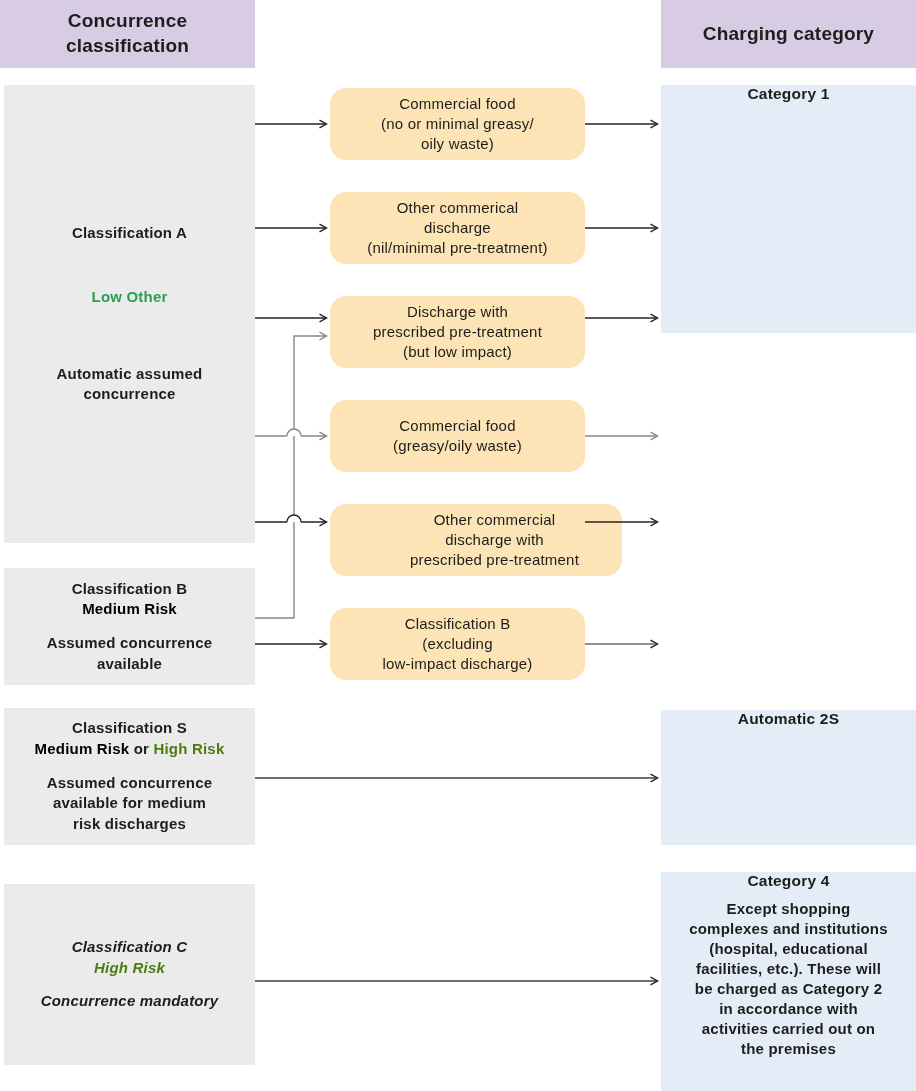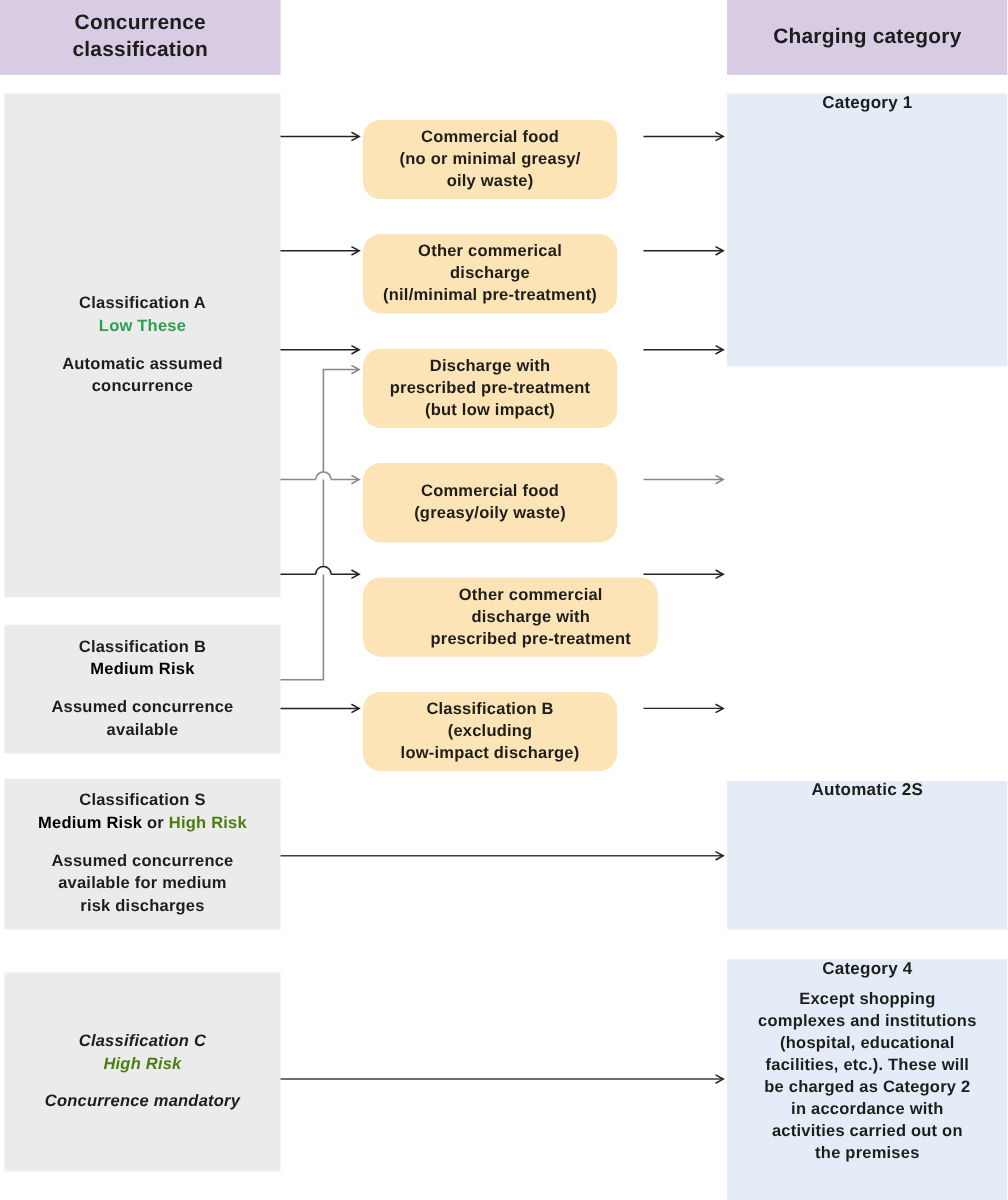--- a/index.html
+++ b/index.html
@@ -18,46 +18,46 @@
     display:flex;flex-direction:column;align-items:center;justify-content:center;
     text-align:center;font-size:15px;line-height:1.38;letter-spacing:.2px;
   }
   .cls-title{font-weight:700;}
   .risk-line{font-weight:700;}
   .risk-low{color:#2d9e51;}
   .risk-med{color:#000000;}
   .risk-high{color:#4d7c0f;}
   .cls-body{margin-top:13px;font-weight:700;white-space:pre-line;}
   .proc{
-    position:absolute;left:330px;width:231px;height:72px;background:#fce4b6;border-radius:16px;
+    position:absolute;left:330px;width:255px;height:72px;background:#fce4b6;border-radius:16px;
     display:flex;align-items:center;justify-content:center;text-align:center;
-    font-size:15px;font-weight:700;line-height:20px;white-space:pre-line;letter-spacing:.2px;margin-top:21px;
+    font-size:15px;font-weight:400;line-height:20px;white-space:pre-line;letter-spacing:.2px;
   }
   .cat{
     position:absolute;left:661px;width:255px;background:#e4edf7;
     display:flex;flex-direction:column;align-items:center;justify-content:flex-start;text-align:center;
     letter-spacing:.2px;
   }
   .cat-title{font-weight:700;font-size:15.5px;}
   .cat-body{margin-top:9px;font-size:15px;font-weight:700;line-height:20px;white-space:pre-line;}
   .arrows{position:absolute;left:0;top:0;}
 </style>
 </head>
 <body>
 
 <div class="canvas">
 
   <div class="hdr" style="left:0;">Concurrence
 classification</div>
   <div class="hdr" style="left:661px;">Charging category</div>
 
-  <div class="cls" style="top:85px;height:458px;">
+  <div class="cls" style="top:85px;height:458px;gap:43px;">
     <div class="cls-title">Classification A</div>
     <div class="risk-line">
-      <span class="risk-low">Low These</span>
+      <span class="risk-low">Low Other</span>
     </div>
     <div class="cls-body">Automatic assumed
 concurrence</div>
   </div>
 
   <div class="cls" style="top:568px;height:117px;">
     <div class="cls-title">Classification B</div>
     <div class="risk-line">
       <span class="risk-med">Medium Risk</span>
     </div>

